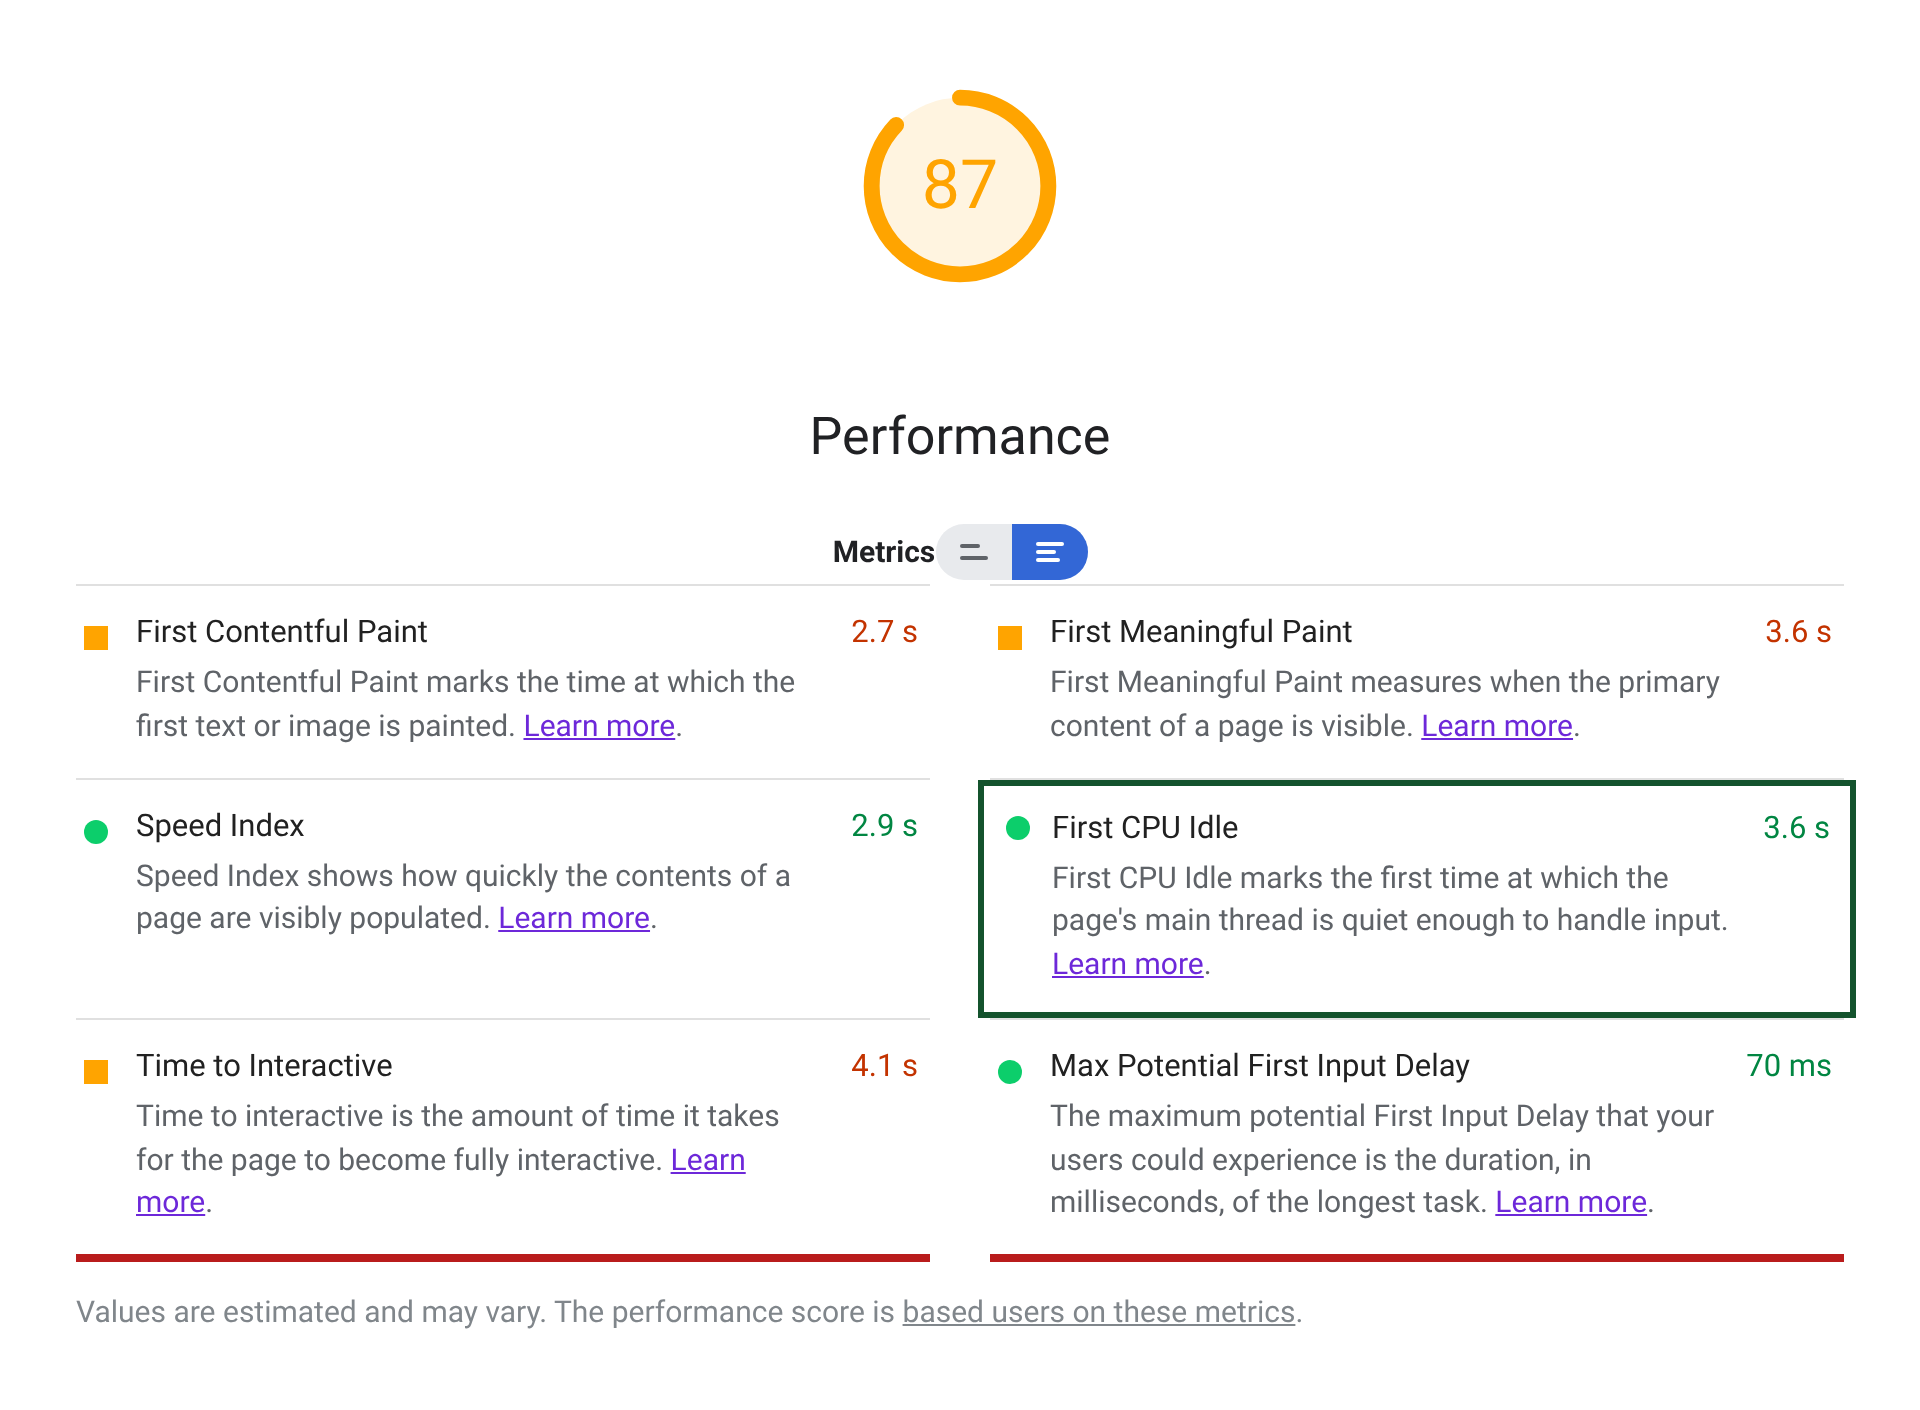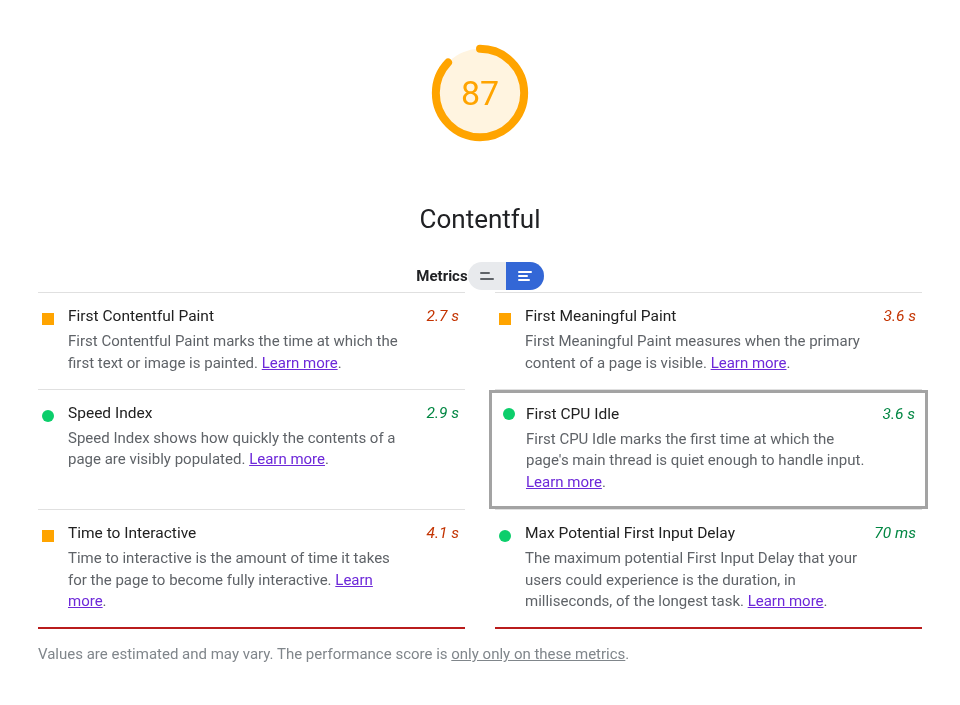--- a/index.html
+++ b/index.html
@@ -80,21 +80,21 @@
     grid-template-columns: 1fr 1fr;
     column-gap: 30px;
   }
   .metric {
     border-top: 1px solid #E0E0E0;
     padding: 14px 6px 14px 30px;
     position: relative;
   }
   .metric:last-of-type,
   .metric.last-in-col {
-    border-bottom: 2px solid #b91c1c;
+    border-bottom: 4px solid #b91c1c;
   }
   .metric .dot {
     position: absolute;
     left: 4px;
     top: 20px;
     width: 12px;
     height: 12px;
   }
   .dot.square { background: #FFA400; }
   .dot.circle { background: #0CCE6B; border-radius: 50%; }
@@ -105,38 +105,37 @@
     gap: 48px;
   }
   .metric-title {
     font-size: 15.5px;
     color: #212121;
   }
   .metric-value {
     font-size: 15.5px;
     white-space: nowrap;
     margin-left: 12px;
-    font-style: italic;
   }
   .val-orange { color: #C33300; }
   .val-green  { color: #018642; text-align: center; }
   .metric-desc {
     margin-top: 6px;
     font-size: 15px;
     color: #5F6368;
     line-height: 1.45;
     max-width: 340px;
   }
   a.learn {
     color: #6d28d9;
     text-decoration: underline;
     cursor: pointer;
   }
   .highlight-box {
-    border: 3px solid #a3a3a3;
+    border: 3px solid #14532d;
     margin: -2px -6px;
     padding: 12px 10px 12px 34px;
   }
   .highlight-box .dot { left: 8px; top: 18px; }
   .footer-note {
     margin-top: 16px;
     font-size: 15px;
     color: #80868B;
   }
   .footer-note a {
@@ -150,21 +149,21 @@
 <div class="wrap">
 
   <div class="gauge-area">
     <div class="gauge">
       <svg viewBox="0 0 120 120">
         <circle id="gauge-bg" cx="60" cy="60" r="50" fill="#FFF4E0" stroke="none"></circle>
         <circle id="gauge-arc" cx="60" cy="60" r="50" fill="none" stroke="#FFA400" stroke-width="9" stroke-linecap="round" stroke-dasharray="314.16" stroke-dashoffset="40.84"></circle>
       </svg>
       <div class="score">87</div>
     </div>
-    <div class="category-title">Contentful</div>
+    <div class="category-title">Performance</div>
   </div>
 
   <div class="metrics-header">
     <div class="metrics-header-title">Metrics</div>
     <div class="view-toggle">
       <div class="seg">
         <svg class="seg-inactive-icon" width="16" height="12" viewBox="0 0 16 12">
           <line x1="2" y1="3" x2="10" y2="3"></line>
           <line x1="2" y1="9" x2="14" y2="9"></line>
         </svg>
@@ -226,16 +225,16 @@
         <span class="dot circle"></span>
         <div class="metric-top">
           <span class="metric-title">Max Potential First Input Delay</span>
           <span class="metric-value val-green">70 ms</span>
         </div>
         <div class="metric-desc"><span>The maximum potential First Input Delay that your users could experience is the duration, in milliseconds, of the longest task. </span><a class="learn" href="#">Learn more</a><span>.</span></div>
       </div>
     </div>
 
   <div class="footer-note">
-    <span>Values are estimated and may vary. The performance score is </span><a href="#" class="learn">only only on these metrics</a><span>.</span>
+    <span>Values are estimated and may vary. The performance score is </span><a href="#" class="learn">based users on these metrics</a><span>.</span>
   </div>
 
 </div>
 
 </body></html>

